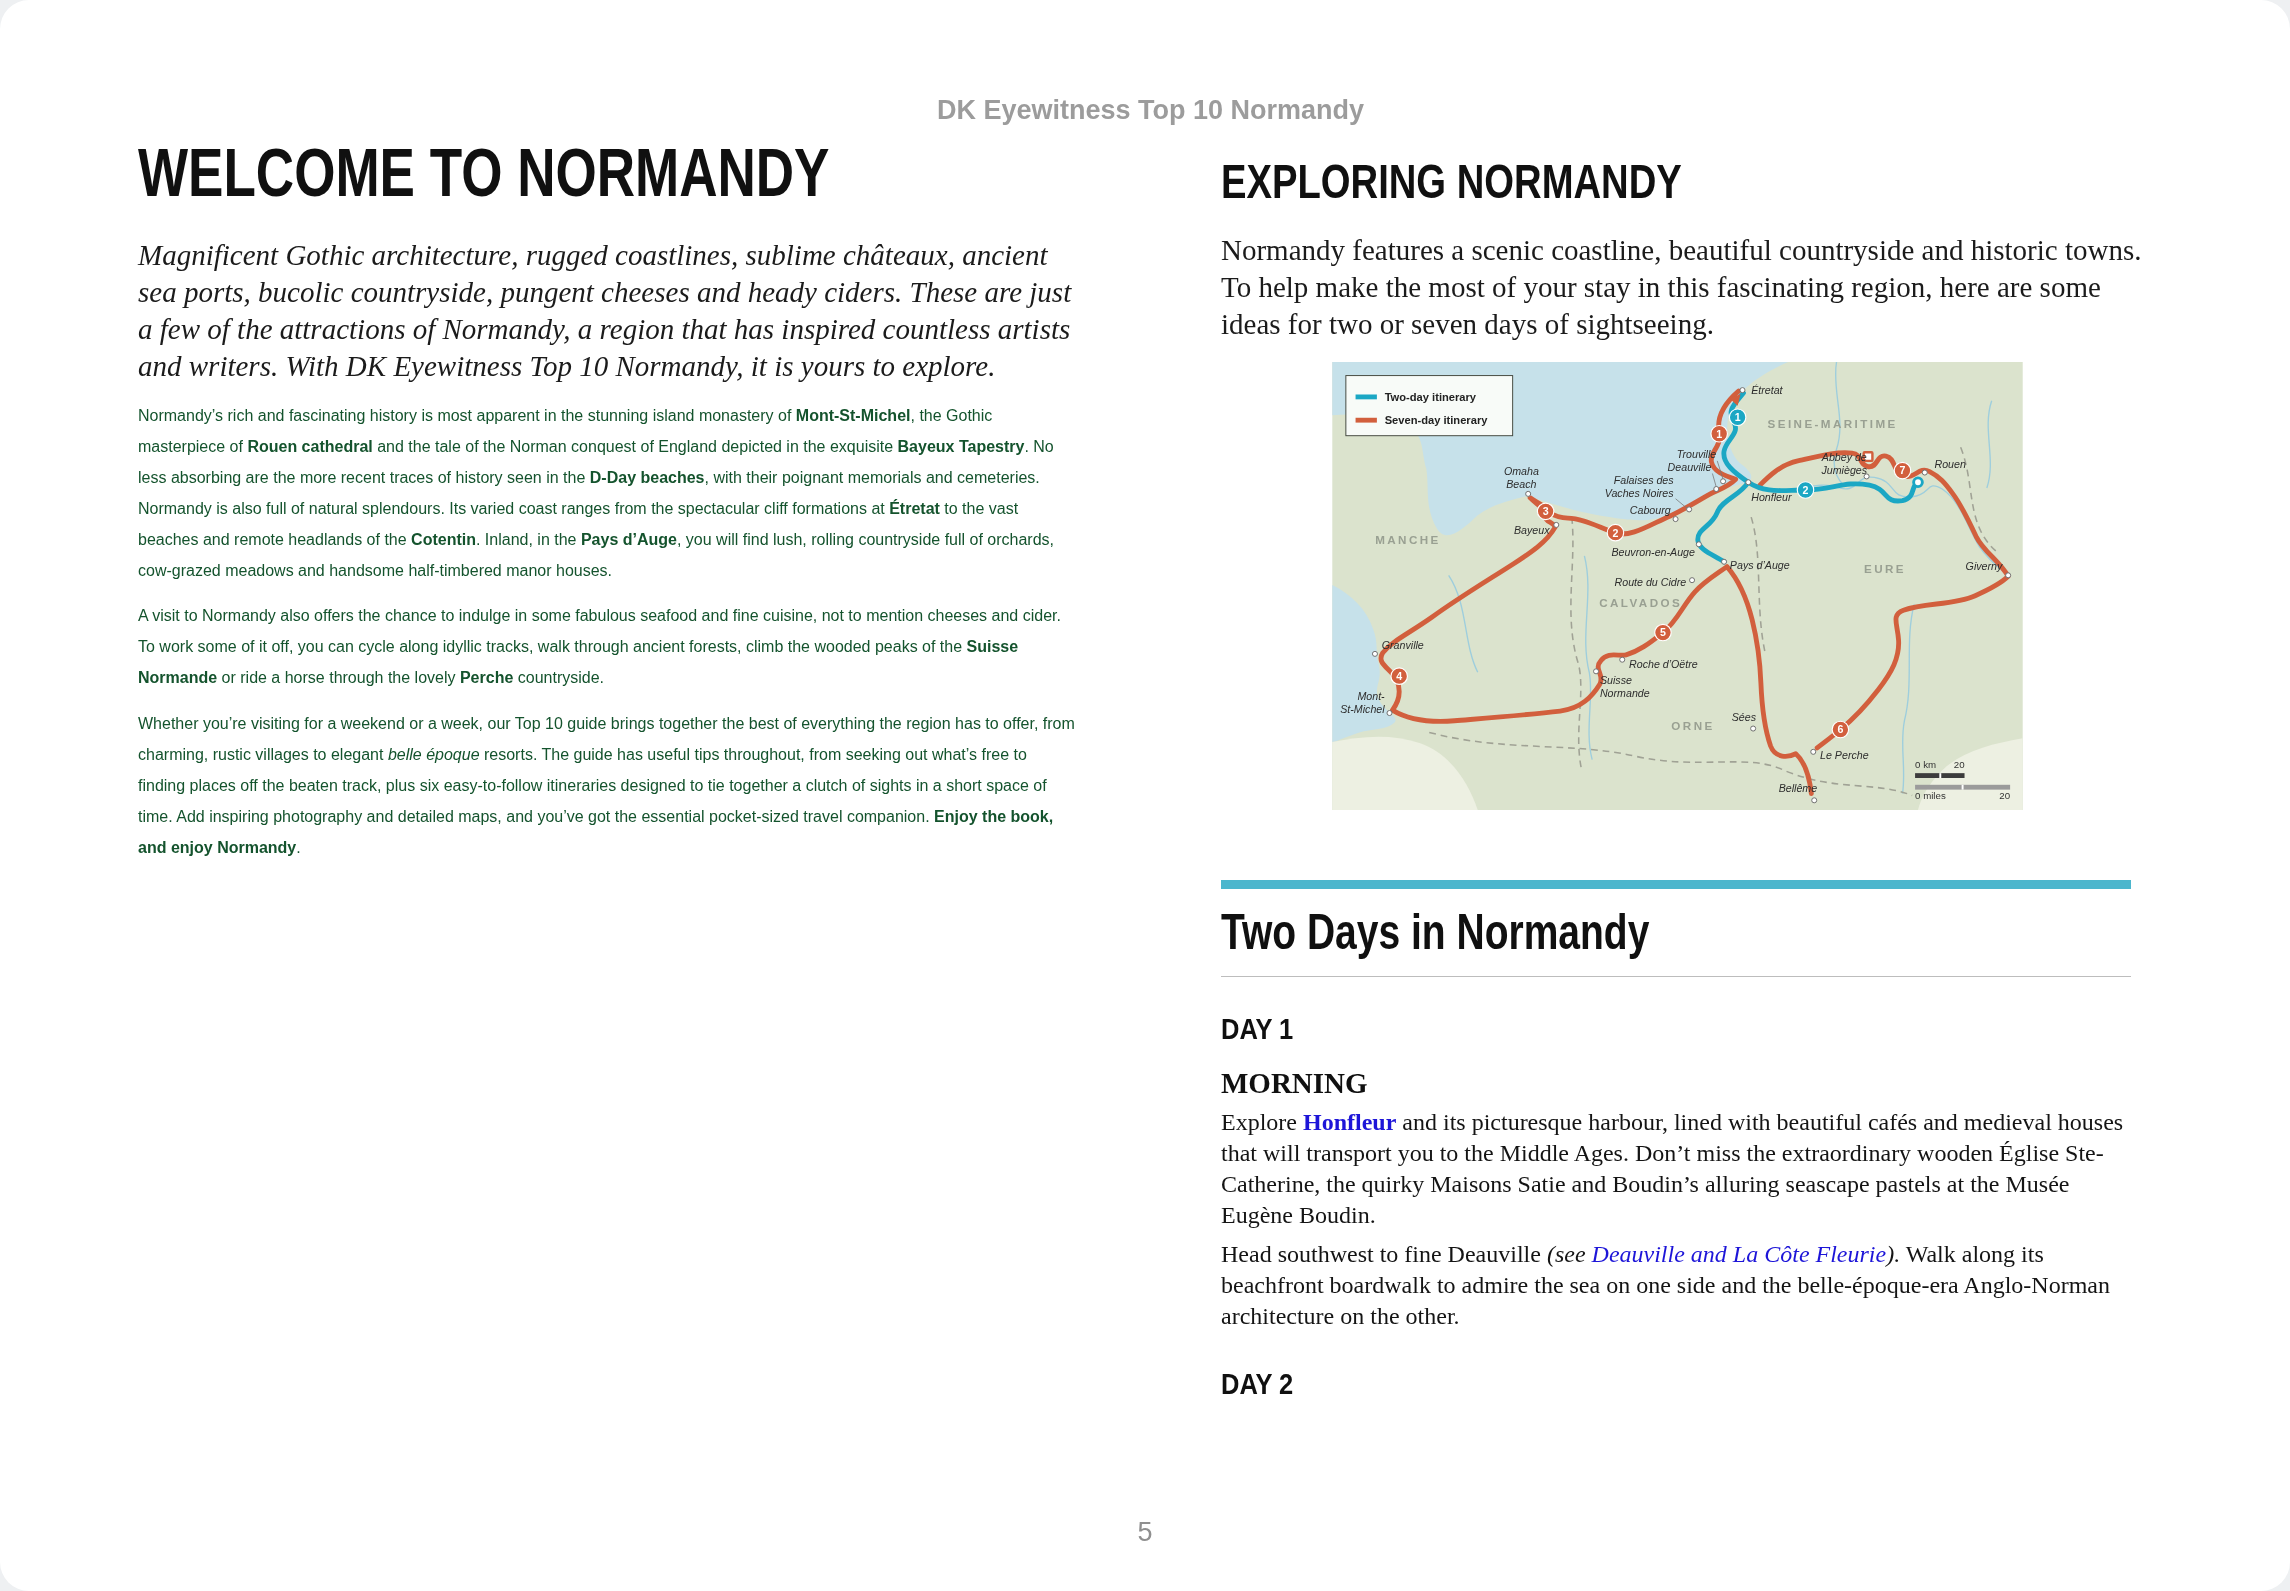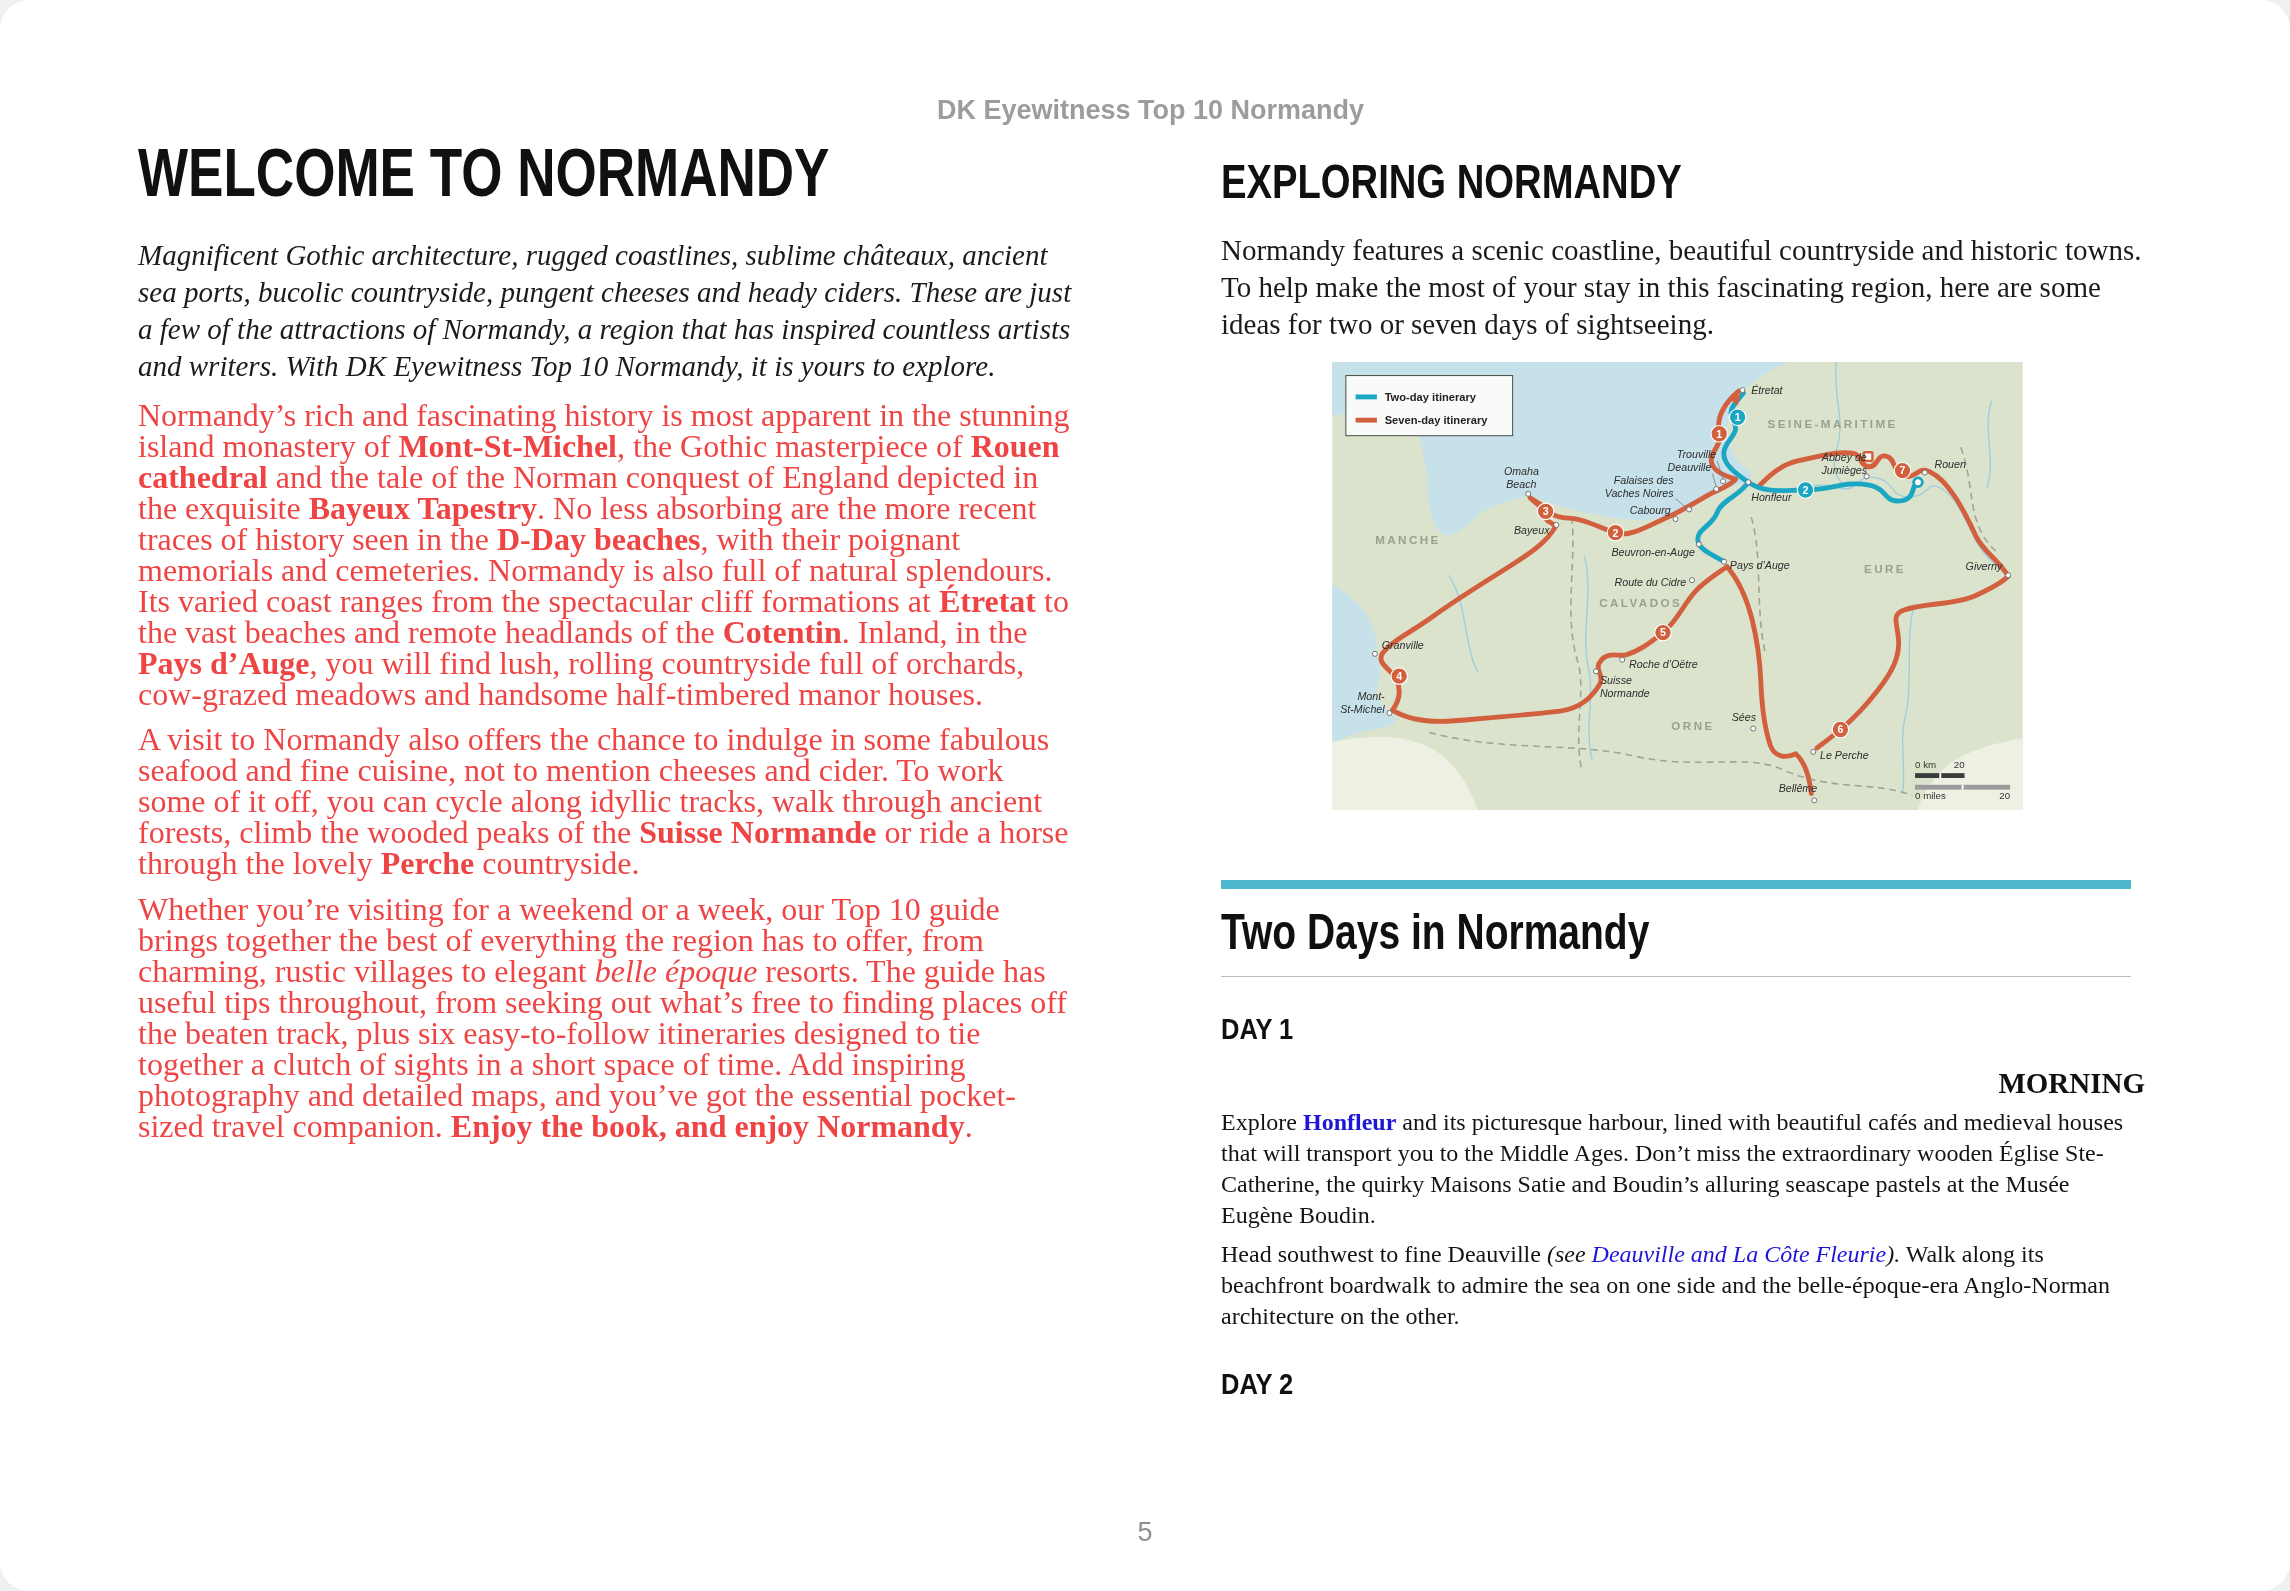--- a/index.html
+++ b/index.html
@@ -10,32 +10,32 @@
     font-weight:bold;font-size:27px;color:#9c9c9c;}
   .page-number{position:absolute;bottom:43px;left:0;right:0;text-align:center;
     font-size:27px;color:#8f8f8f;}
 
   
   .leftcol{position:absolute;left:138px;top:136px;width:939px;}
   .h-condensed{font-family:"Liberation Sans",sans-serif;font-weight:800;color:#101010;
     transform:scaleX(0.78);transform-origin:0 50%;white-space:nowrap;margin:0;}
   h1.welcome{font-size:68px;line-height:72px;}
   .lead{font-family:"Liberation Serif",serif;font-size:29px;line-height:37px;color:#1b1b1b;margin:29px 0 0 0;font-style:italic;}
-  .bodypara{font-family:Liberation Serif, serif;font-size:32px;line-height:31px;color:#ef4444;margin:14.6px 0 0 0;}
+  .bodypara{font-family:Liberation Sans, sans-serif;font-size:16px;line-height:31px;color:#14532d;margin:14.6px 0 0 0;}
 
   
   .rightcol{position:absolute;left:1221px;top:155px;width:924px;}
   h2.explore{font-size:49px;line-height:52px;}
   .rintro{font-family:"Liberation Serif",serif;font-size:29px;line-height:37px;color:#1b1b1b;margin:25px 0 0 0;}
   .mapwrap{margin:19.4px 0 0 111px;width:691px;height:448px;}
   .section-bar{height:8.7px;width:910px;background:#4cb6cd;margin-top:70px;}
   h3.twodays{font-size:50px;line-height:54px;margin-top:15.5px;}
   .section-rule{width:910px;height:0;border-top:1.9px solid #bdbdbd;margin-top:17.5px;}
   h4.day{font-size:30px;line-height:33px;margin-top:35px;transform:scaleX(0.85);transform-origin:0 50%;}
-  h5.tod{font-family:"Liberation Serif",serif;font-weight:bold;font-size:29px;line-height:31px;color:#101010;margin:23px 0 0 0;text-align:right;}
+  h5.tod{font-family:"Liberation Serif",serif;font-weight:bold;font-size:29px;line-height:31px;color:#101010;margin:23px 0 0 0;}
   .rpara{font-family:"Liberation Serif",serif;font-size:24px;line-height:31px;color:#141414;margin:7.8px 0 0 0;}
 
   .b{font-weight:bold;}
   .i{font-style:italic;}
   .link{color:#1d15d8;}
 
   
   svg text{font-family:"Liberation Sans",sans-serif;}
   .town{font-size:11px;font-style:italic;fill:#2d2d2d;}
   .region{font-size:12px;font-weight:bold;fill:#99a092;letter-spacing:2.5px;}

